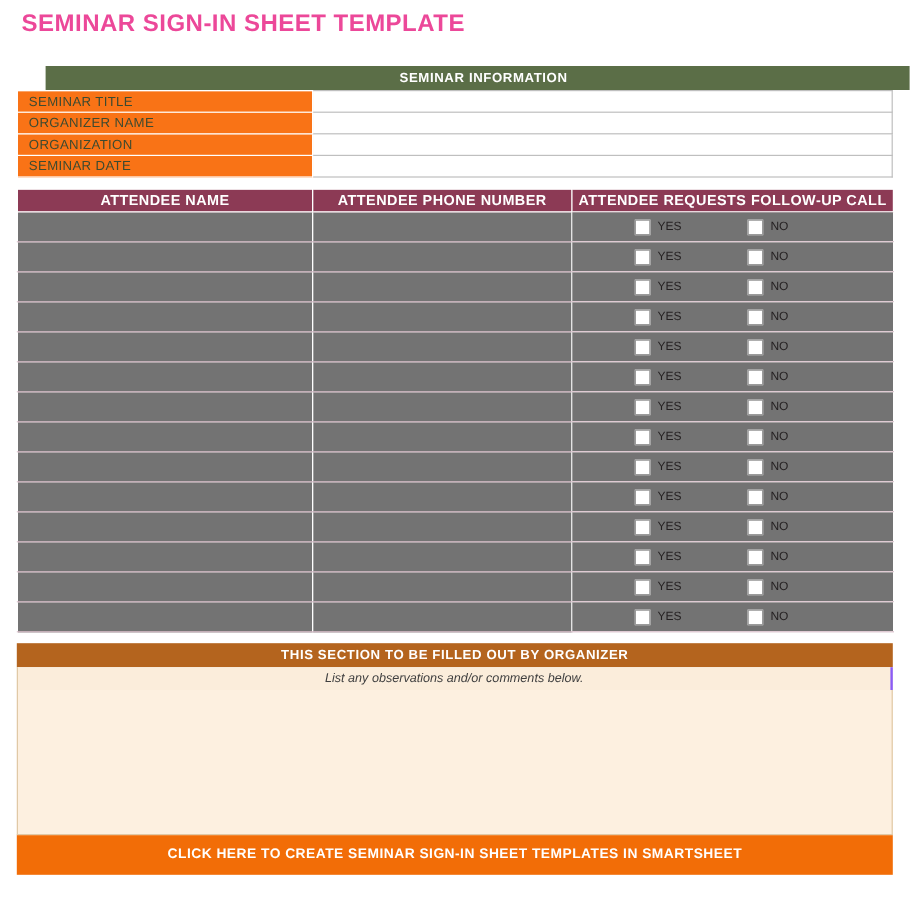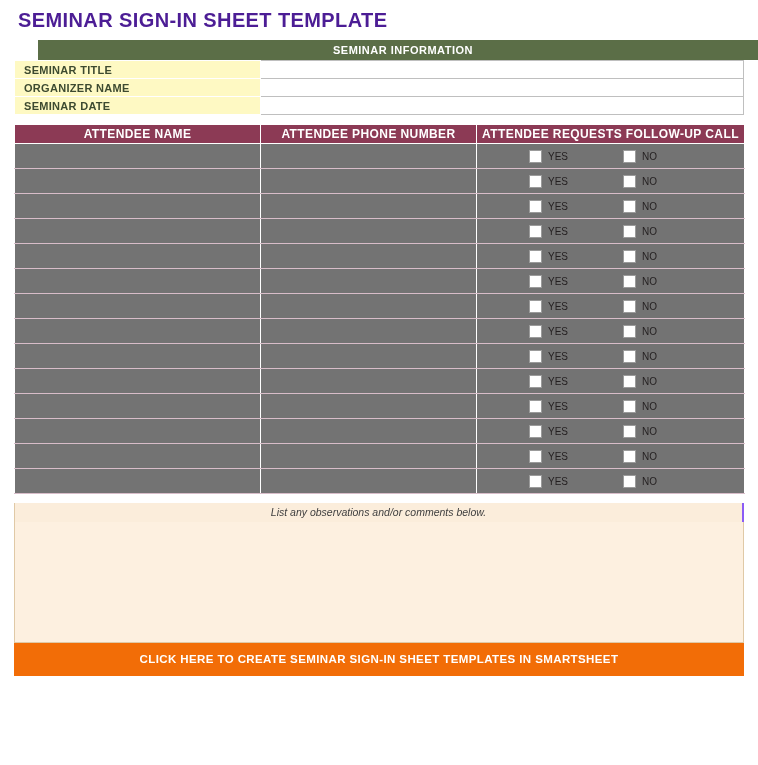--- a/index.html
+++ b/index.html
@@ -19,22 +19,22 @@
     height: 765px;
     position: relative;
     box-sizing: border-box;
     padding: 0 14px;
   }
   
   .doc-title {
     font-size: 20px;
     font-weight: bold;
     letter-spacing: 0.4px;
-    color: #4c1d95;
-    padding: 9px 0 9px 4px;
+    color: #ec4899;
+    padding: 9px 0 24px 4px;
     line-height: 1.1;
   }
 
   
   .band {
     color: #ffffff;
     font-size: 11px;
     font-weight: bold;
     text-align: center;
     letter-spacing: 0.5px;
@@ -50,23 +50,23 @@
     width: 730px;
     table-layout: fixed;
   }
   .info-table td {
     height: 18px;
     border: 1px solid #ffffff;
     font-size: 11px;
     box-sizing: border-box;
   }
   .info-label {
-    background: #fef9c3;
+    background: #f97316;
     color: #3d4a30;
-    font-weight: bold;
+    font-weight: normal;
     letter-spacing: 0.3px;
     width: 246px;
     padding-left: 9px;
     border-bottom: 1px solid #ffffff;
   }
   .info-value {
     background: #ffffff;
     border: 1px solid #bfbfbf !important;
   }
 
@@ -168,20 +168,24 @@
     <tbody>
       <tr>
         <td class="info-label">SEMINAR TITLE</td>
         <td class="info-value"></td>
       </tr>
       <tr>
         <td class="info-label">ORGANIZER NAME</td>
         <td class="info-value"></td>
       </tr>
       <tr>
+        <td class="info-label">ORGANIZATION</td>
+        <td class="info-value"></td>
+      </tr>
+      <tr>
         <td class="info-label">SEMINAR DATE</td>
         <td class="info-value"></td>
       </tr>
     </tbody>
   </table>
 
   <table class="attendee-table">
     <thead>
       <tr>
         <th class="col-name">ATTENDEE NAME</th>
@@ -411,19 +415,20 @@
                 <span class="cb-box"></span>
                 <span>NO</span>
               </div>
             </div>
           </td>
         </tr>
       </tbody>
   </table>
 
   <div class="organizer-wrap">
+    <div class="band band-brown">THIS SECTION TO BE FILLED OUT BY ORGANIZER</div>
     <div class="organizer-sub">List any observations and/or comments below.</div>
     <div class="organizer-body"></div>
   </div>
 
   <div class="cta">CLICK HERE TO CREATE SEMINAR SIGN-IN SHEET TEMPLATES IN SMARTSHEET</div>
 
 </div>
 
 </body></html>

